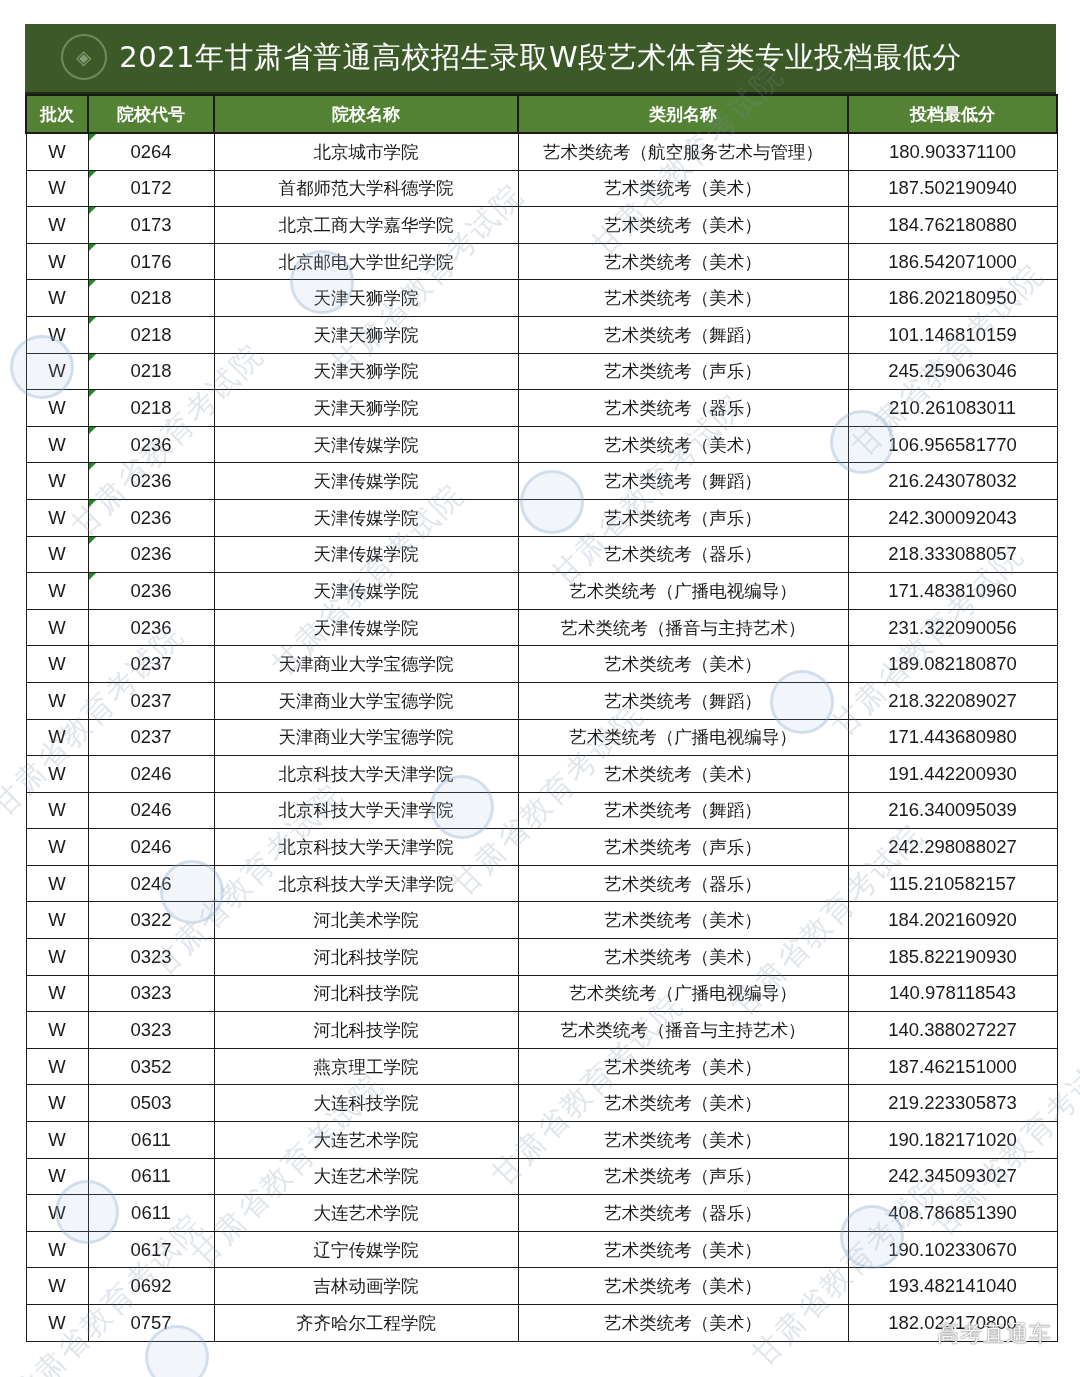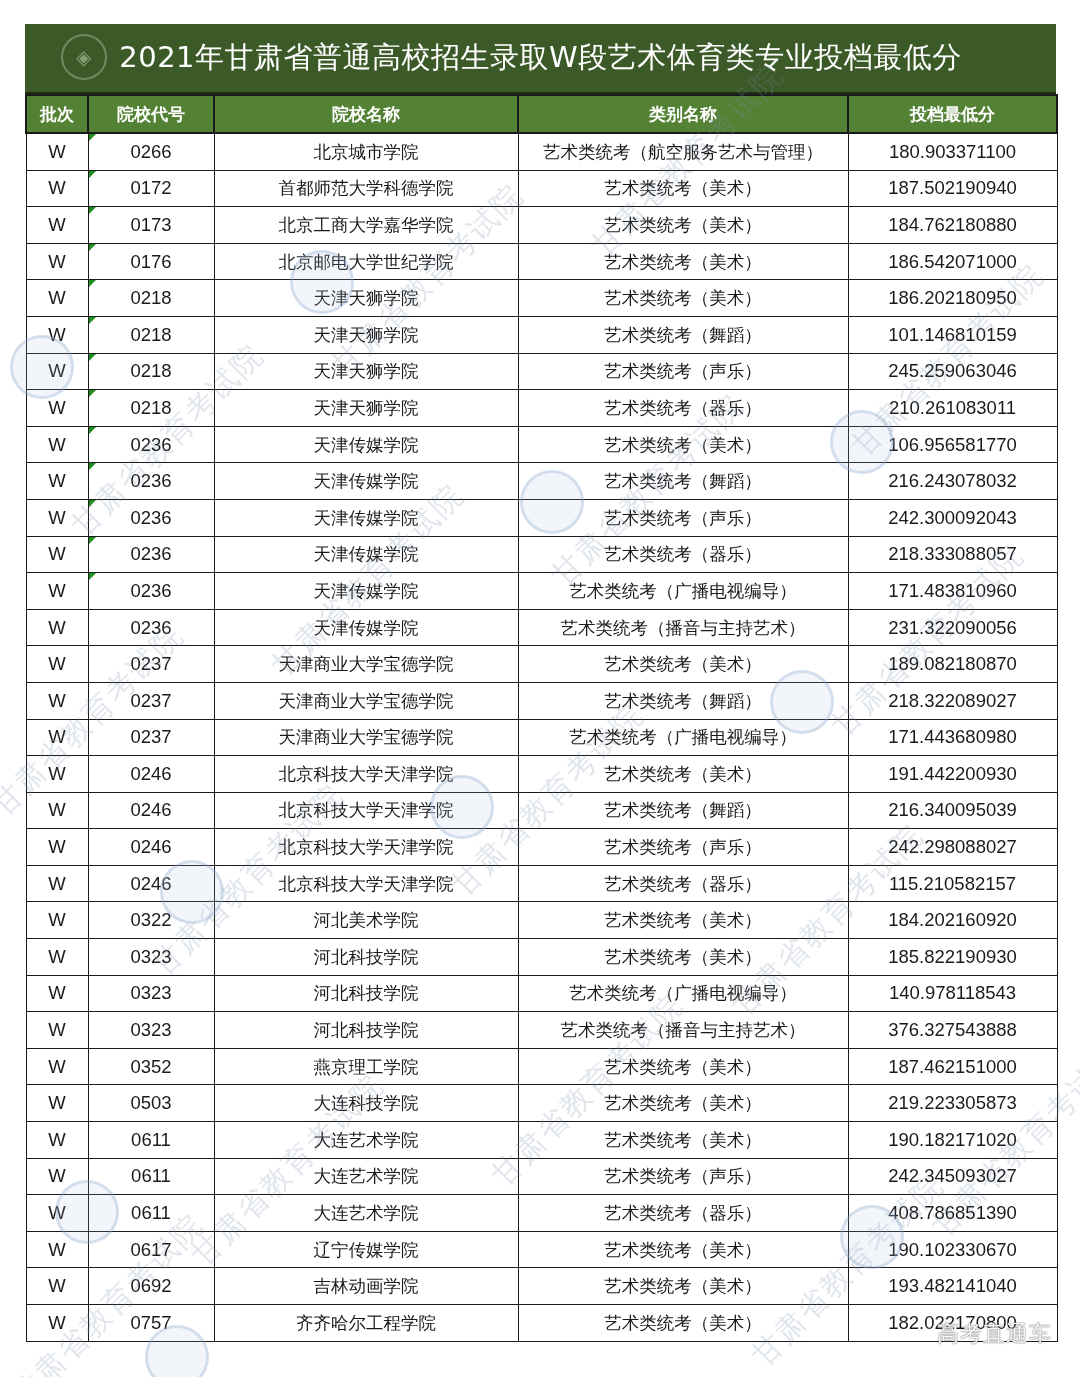--- a/index.html
+++ b/index.html
@@ -70,21 +70,21 @@
         <th>批次</th>
         <th>院校代号</th>
         <th>院校名称</th>
         <th>类别名称</th>
         <th>投档最低分</th>
       </tr>
     </thead>
     <tbody id="tbody">
         <tr>
           <td class="batch"><span>W</span></td>
-          <td class="code"><span class="tri"></span><span>0266</span></td>
+          <td class="code"><span class="tri"></span><span>0264</span></td>
           <td class="name"><span>北京城市学院</span></td>
           <td class="cat"><span>艺术类统考（航空服务艺术与管理）</span></td>
           <td class="score"><span>180.903371100</span></td>
         </tr>
         <tr>
           <td class="batch"><span>W</span></td>
           <td class="code"><span class="tri"></span><span>0172</span></td>
           <td class="name"><span>首都师范大学科德学院</span></td>
           <td class="cat"><span>艺术类统考（美术）</span></td>
           <td class="score"><span>187.502190940</span></td>
@@ -241,21 +241,21 @@
           <td class="code"><span>0323</span></td>
           <td class="name"><span>河北科技学院</span></td>
           <td class="cat"><span>艺术类统考（广播电视编导）</span></td>
           <td class="score"><span>140.978118543</span></td>
         </tr>
         <tr>
           <td class="batch"><span>W</span></td>
           <td class="code"><span>0323</span></td>
           <td class="name"><span>河北科技学院</span></td>
           <td class="cat"><span>艺术类统考（播音与主持艺术）</span></td>
-          <td class="score"><span>376.327543888</span></td>
+          <td class="score"><span>140.388027227</span></td>
         </tr>
         <tr>
           <td class="batch"><span>W</span></td>
           <td class="code"><span>0352</span></td>
           <td class="name"><span>燕京理工学院</span></td>
           <td class="cat"><span>艺术类统考（美术）</span></td>
           <td class="score"><span>187.462151000</span></td>
         </tr>
         <tr>
           <td class="batch"><span>W</span></td>

